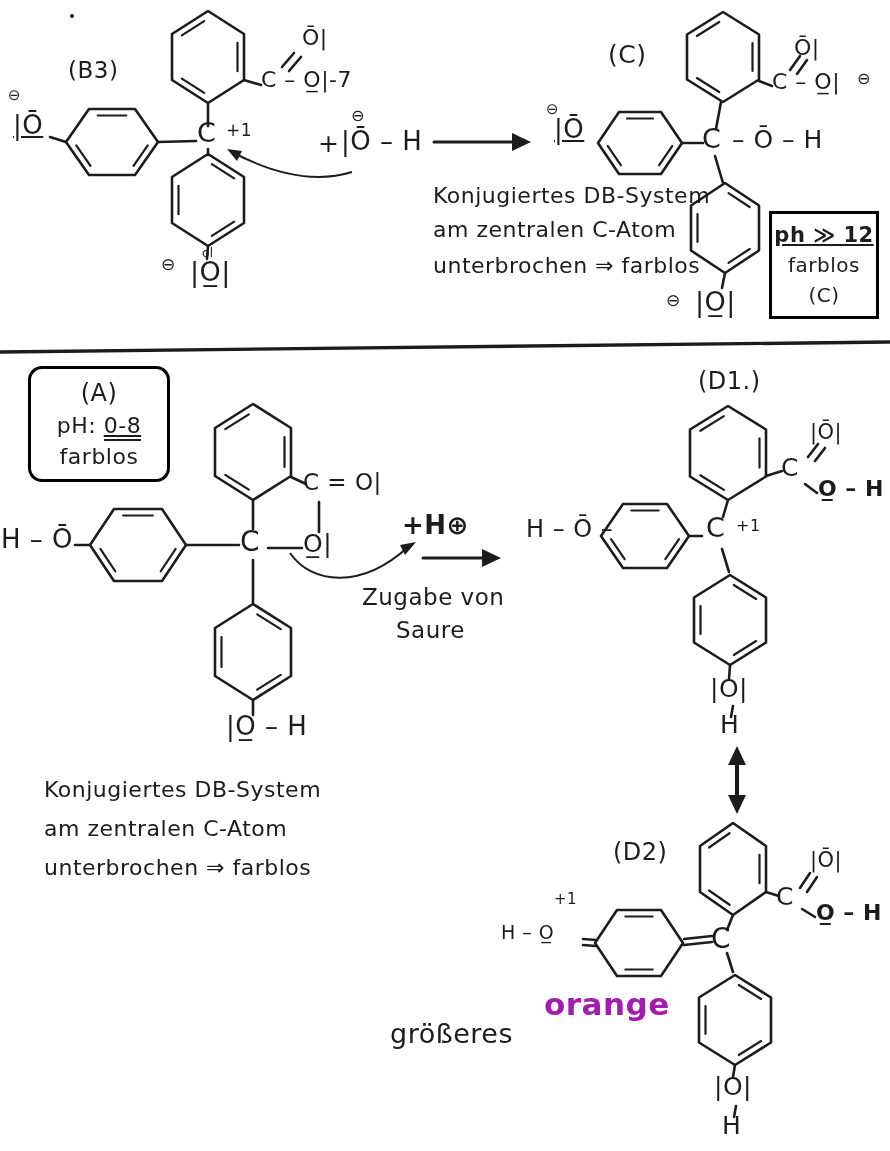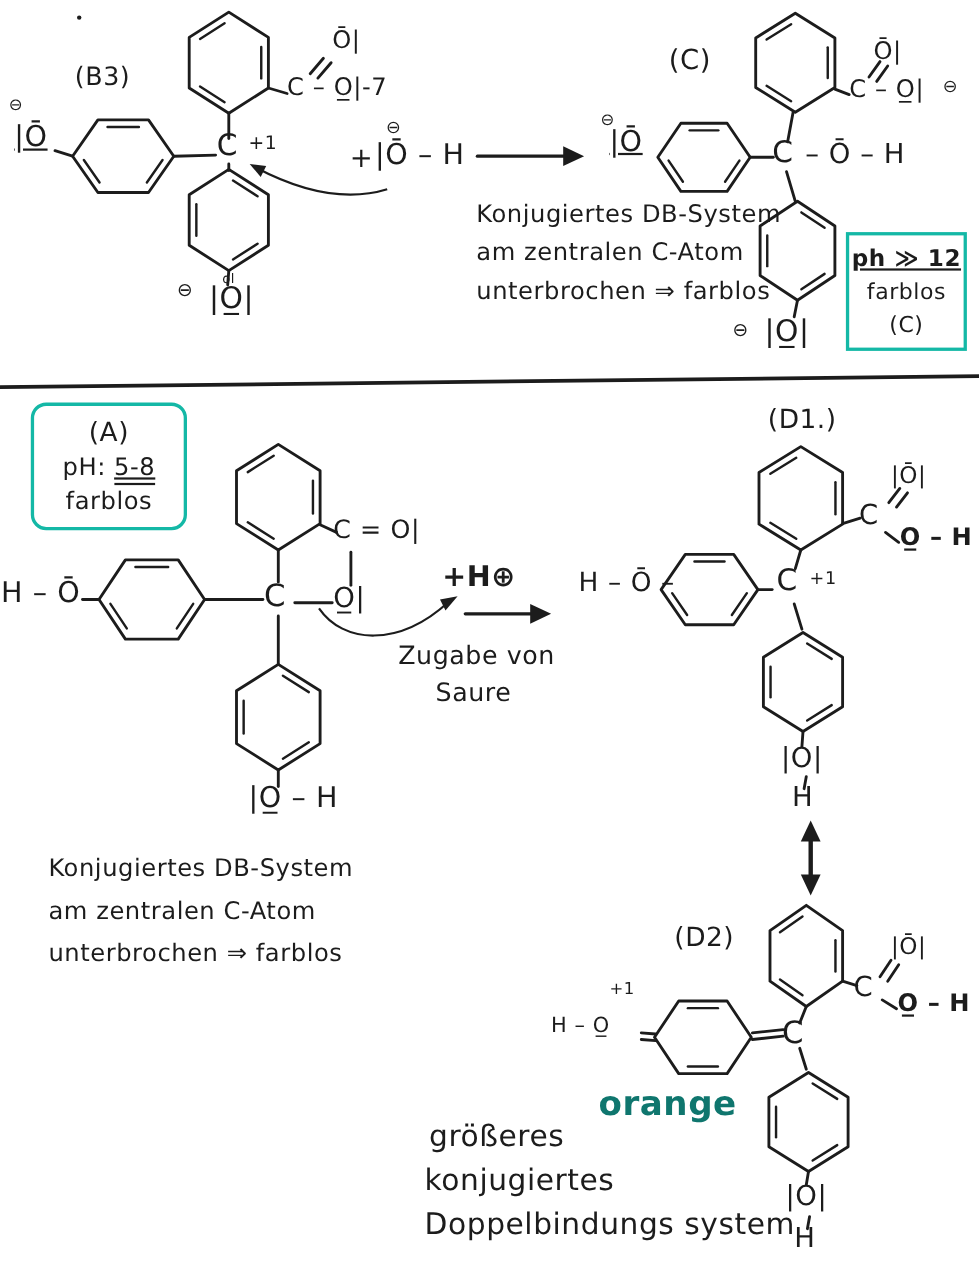--- a/index.html
+++ b/index.html
@@ -10,21 +10,21 @@
   #sketch{position:absolute;left:0;top:0;width:890px;height:1151px;}
   .t{
     position:absolute;white-space:nowrap;color:#1c1c1c;
     font-family:"DejaVu Sans",sans-serif;line-height:1.05;
     letter-spacing:0.5px;
   }
   .u{text-decoration:underline;}
   .w6{font-weight:600;}
   .w7{font-weight:700;}
   .box{
-    position:absolute;border:3px solid #14b8a6;background:#fff;
+    position:absolute;border:3px solid #000000;background:#fff;
     display:flex;flex-direction:column;align-items:center;justify-content:center;
     gap:6px;
   }
   .box .bl{white-space:nowrap;letter-spacing:0.5px;}
   #a-box{border-radius:14px;}
   .u2{text-decoration:underline;border-bottom:2px solid #1c1c1c;padding-bottom:1px;}
   #stray-dot{position:absolute;left:70px;top:14px;width:4px;height:4px;border-radius:50%;background:#1c1c1c;}
 </style>
 </head>
 <body>
@@ -181,21 +181,21 @@
   <div class="box" id="ph-box" style="left:769px;top:211px;width:104px;height:102px">
     <div class="bl u w6" style="font-size:21px">ph ≫ 12</div>
     <div class="bl" style="font-size:20px">farblos</div>
     <div class="bl" style="font-size:20px">(C)</div>
   </div>
 
   <div class="box" id="a-box" style="left:28px;top:366px;width:136px;height:110px">
     <div class="bl" style="font-size:24px">(A)</div>
     <div class="bl" style="font-size:22px">
       <span>pH:</span>
-      <span class="u2">5-8</span>
+      <span class="u2">0-8</span>
     </div>
     <div class="bl" style="font-size:22px">farblos</div>
   </div>
 
   <div class="t" style="left:1px;top:526px;font-size:26px">H – Ō</div>
   <div class="t" style="left:240px;top:527px;font-size:28px">C</div>
   <div class="t" style="left:303px;top:470px;font-size:23px">C = O|</div>
   <div class="t" style="left:303px;top:531px;font-size:25px">O̲|</div>
   <div class="t" style="left:226px;top:713px;font-size:26px">|O̲ – H</div>
 
@@ -219,18 +219,16 @@
 
   <div class="t" style="left:613px;top:840px;font-size:24px">(D2)</div>
   <div class="t" style="left:554px;top:892px;font-size:15px">+1</div>
   <div class="t" style="left:501px;top:923px;font-size:19px">H – O̲</div>
   <div class="t" style="left:711px;top:924px;font-size:28px">C</div>
   <div class="t" style="left:776px;top:884px;font-size:25px">C</div>
   <div class="t" style="left:810px;top:849px;font-size:21px">|Ō|</div>
   <div class="t w6" style="left:816px;top:901px;font-size:22px">O̲ – H</div>
   <div class="t" style="left:714px;top:1074px;font-size:25px">|O|</div>
   <div class="t" style="left:722px;top:1113px;font-size:25px">H</div>
-  <div class="t w7" style="left:544px;top:988px;font-size:31px;color:#0f766e">orange</div>
+  <div class="t w7" style="left:544px;top:988px;font-size:31px;color:#a21caf">orange</div>
 
   <div class="t" style="left:390px;top:1020px;font-size:27px">größeres</div>
-  <div class="t" style="left:386px;top:1060px;font-size:27px">konjugiertes</div>
-  <div class="t" style="left:386px;top:1100px;font-size:27px">Doppelbindungs system</div>
 </div>
 
 </body></html>

